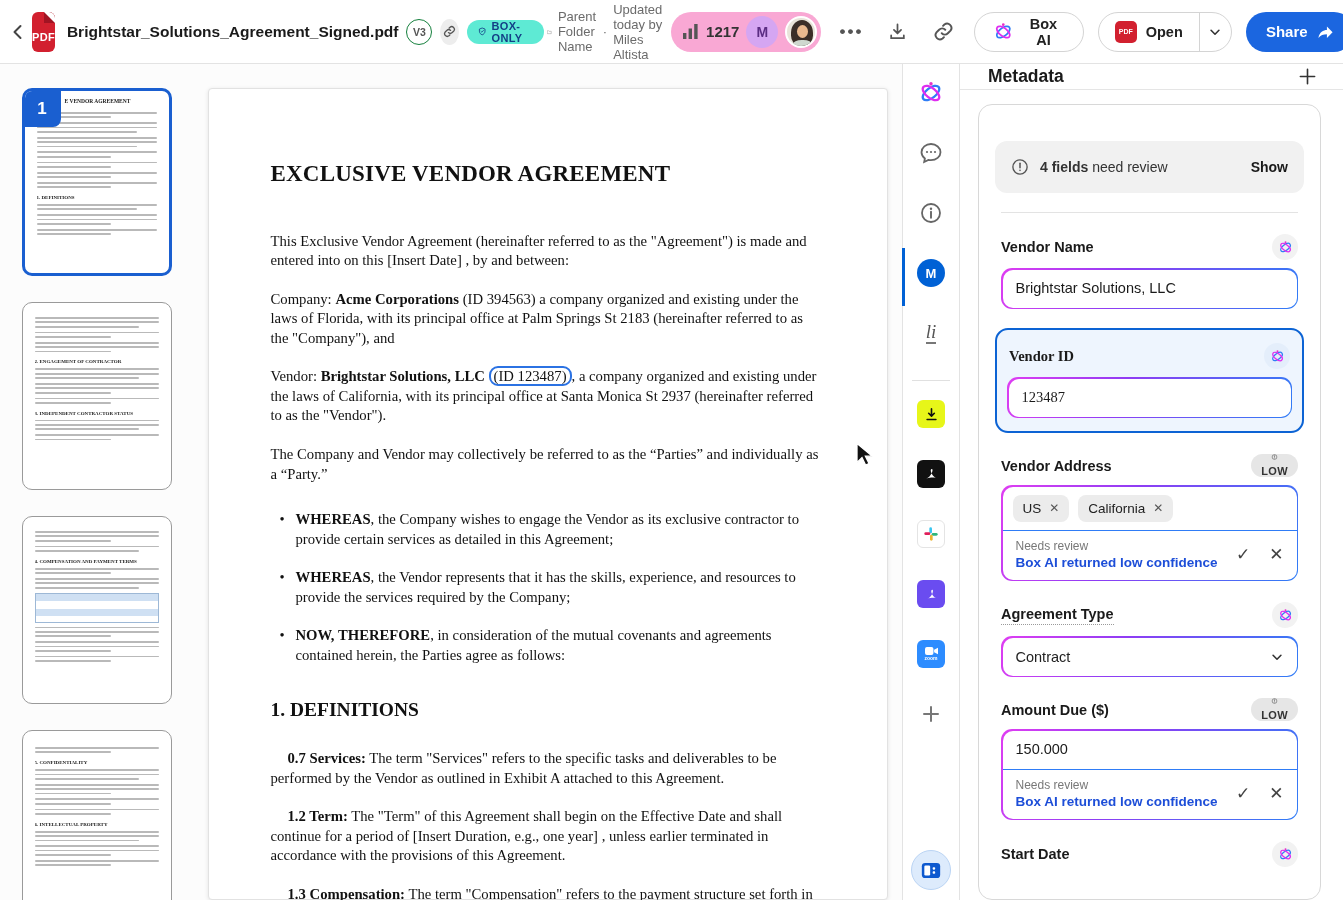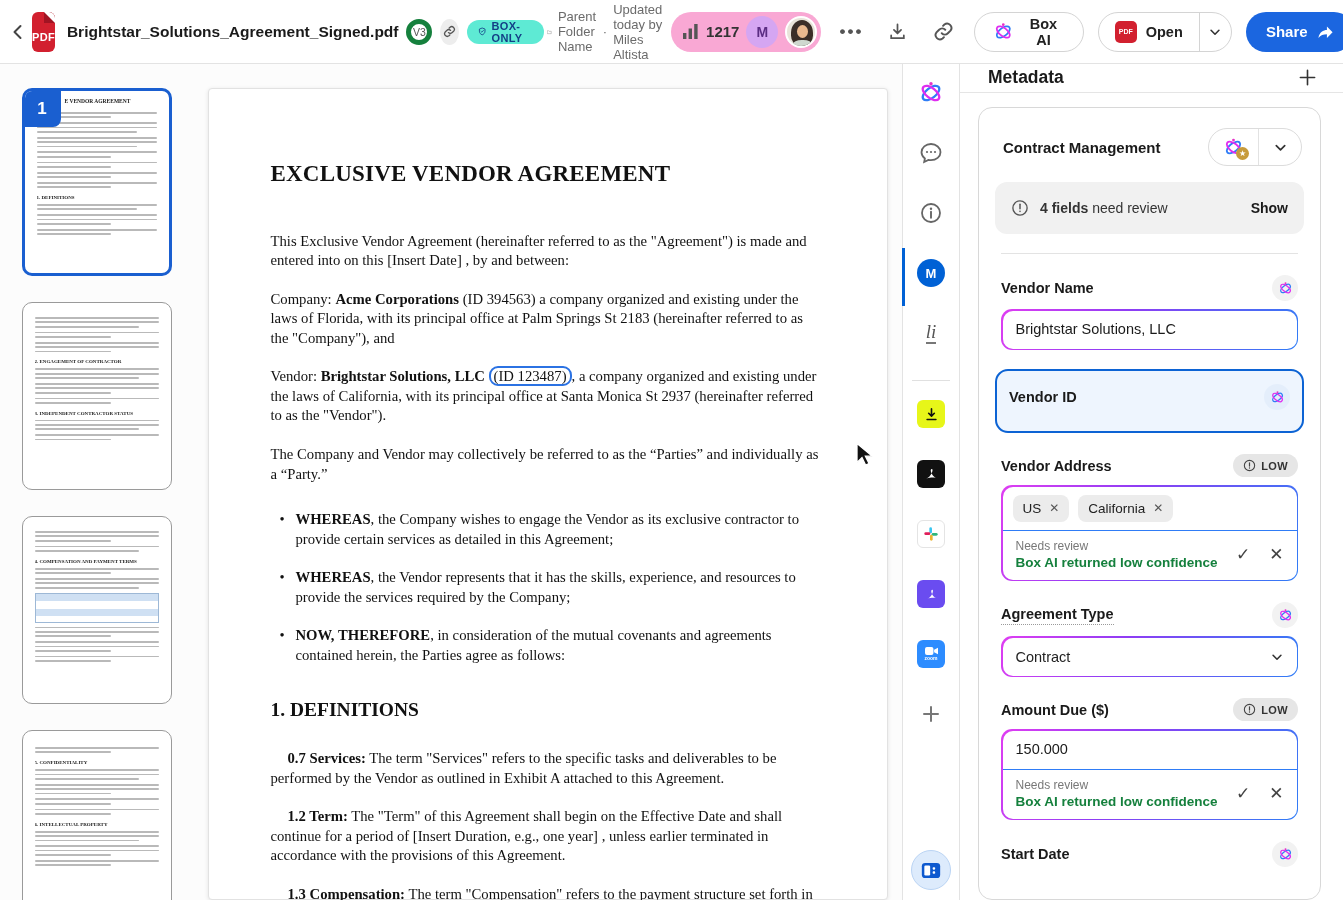--- a/index.html
+++ b/index.html
@@ -12,22 +12,22 @@
     border-bottom:1px solid #e3e3e3; background:#fff; position:relative; z-index:5; }
   .back-btn { width:30px; height:30px; display:flex; align-items:center; justify-content:center; cursor:pointer; }
   .pdf-file-icon { width:34px; height:40px; background:#d2202f; border-radius:6px; position:relative; margin:0 12px 0 6px;
     display:flex; align-items:flex-end; justify-content:center; }
   .pdf-file-icon::after { content:""; position:absolute; top:0; right:0; border-style:solid;
     border-width:0 11px 11px 0; border-color:#fff #fff #a11423 #a11423; border-top-right-radius:6px; }
   .pdf-file-icon b { color:#fff; font-size:11px; letter-spacing:.3px; margin-bottom:9px; }
   .title-block { display:flex; flex-direction:row; gap:3px; }
   .title-row { display:flex; align-items:center; gap:8px; }
   .doc-title { font-size:15.5px; font-weight:bold; color:#1a1a1a; }
-  .v-badge { min-width:26px; height:26px; border:5px solid #15803d; border-radius:50%;
-    font-size:10.5px; color:#555; display:flex; align-items:center; justify-content:center; }
+  .v-badge { min-width:26px; height:26px; border:1px solid #15803d; border-radius:50%;
+    font-size:10.5px; color:#555; display:flex; align-items:center; justify-content:center;font-weight:bold; }
   .link-chip { width:26px; height:26px; border-radius:50%; background:#ededed;
     display:flex; align-items:center; justify-content:center; cursor:pointer; }
   .boxonly-badge { height:24px; background:#5eead4; color:#133f86; border-radius:12px;
     display:flex; align-items:center; gap:5px; padding:0 11px; font-size:11px; font-weight:bold; letter-spacing:.3px; }
   .subtitle-row { display:flex; align-items:center; gap:6px; font-size:13px; color:#6b6b6b; }
 
   .topbar-right { margin-left:auto; display:flex; align-items:center; gap:14px; }
   .stats-pill { height:40px; background:#f9a8d4; border-radius:20px; display:flex; align-items:center;
     padding:0 4px 0 12px; gap:7px; cursor:pointer; }
   .stats-pill .count { font-size:15px; font-weight:bold; color:#333; }
@@ -117,36 +117,36 @@
   .alert-show { margin-left:auto; font-weight:bold; color:#1a1a1a; cursor:pointer; }
   .card-inner-divider { height:1px; background:#e3e3e3; margin:19px 6px 2px; }
 
   .field { margin-top:21px; padding:0 6px; }
   .field-label-row { display:flex; align-items:center; margin-bottom:8px; }
   .field-label { font-size:14.5px; font-weight:bold; color:#1a1a1a; }
   .field-label.dotted { border-bottom:1.5px dotted #9a9a9a; padding-bottom:2px; }
   .atom-chip { margin-left:auto; width:26px; height:26px; border-radius:50%; background:#f2f2f2;
     display:flex; align-items:center; justify-content:center; cursor:pointer; }
   .low-pill { margin-left:auto; height:23px; background:#e6e6e6; border-radius:12px; display:flex; align-items:center;
-    gap:5px; padding:0 10px; font-size:11px; font-weight:bold; color:#333; letter-spacing:.4px; }
+    gap:5px; padding:0 10px; font-size:11px; font-weight:bold; color:#333; letter-spacing:.4px;flex-direction:column; }
   .grad { background:linear-gradient(115deg,#df3df2 0%,#8f3cf4 40%,#2f7df6 100%); border-radius:11px; padding:1.5px; }
   .grad-inner { background:#fff; border-radius:10px; overflow:hidden; }
   .tb { padding:10px 13px; font-size:14.5px; color:#1a1a1a; min-height:38px; cursor:text; }
   .select-row { display:flex; align-items:center; padding:9px 13px; font-size:14.5px; cursor:pointer; min-height:38px; }
   .select-row svg { margin-left:auto; }
   .chips-row { display:flex; gap:9px; padding:8px 10px; min-height:42px; align-items:center; cursor:text; }
   .chip { background:#ececec; border-radius:8px; padding:6px 10px; font-size:13.5px; color:#222;
     display:flex; align-items:center; gap:8px; }
   .chip i { font-style:normal; font-size:12px; color:#555; cursor:pointer; }
   .review { border-top:1px solid #2f7cf6; padding:8px 13px 10px; display:flex; align-items:center; }
   .review-text .rt1 { font-size:12px; color:#787878; margin-bottom:2px; }
-  .review-text .rt2 { font-size:13.5px; font-weight:bold; color:#15803d; }
+  .review-text .rt2 { font-size:13.5px; font-weight:bold; color:#1d4ed8; }
   .review-actions { margin-left:auto; display:flex; align-items:center; gap:19px; }
   .review-actions span { font-size:17px; color:#444; cursor:pointer; }
-  .vid-wrap { margin-top:19px; border:2px solid #0c63d4; border-radius:13px; background:#eef5fe; padding:13px 10px 13px; }
+  .vid-wrap { margin-top:19px; border:2px solid #0c63d4; border-radius:13px; background:#eef5fe; padding:13px 10px 13px;font-family:Liberation Serif, serif; }
   .vid-wrap .field-label-row { padding:0 2px; }
 
   .cursor { position:absolute; left:855px; top:442px; z-index:50; pointer-events:none; }
 </style>
 </head>
 <body>
 
 <svg width="0" height="0" style="position:absolute">
   <symbol id="sym-atom" viewBox="0 0 24 24">
     <ellipse cx="12" cy="12" rx="9" ry="4.6" fill="none" stroke="#2f7df6" stroke-width="2.1" transform="rotate(-38 12 12)"></ellipse>
@@ -536,36 +536,20 @@
       <span class="meta-title">Metadata</span>
       <span class="meta-plus">
         <svg width="19" height="19" viewBox="0 0 20 20">
             <path d="M10 2.5v15M2.5 10h15" stroke="#333" stroke-width="1.7" stroke-linecap="round"></path>
           </svg>
       </span>
     </div>
     <div class="meta-divider"></div>
 
     <div class="card">
-      <div class="card-head">
-        <span class="card-title">Contract Management</span>
-        <div class="split-pill">
-          <div class="sp-left">
-            <svg width="21" height="21">
-                <use href="#sym-atom"></use>
-              </svg>
-            <span class="star-badge">★</span>
-          </div>
-          <div class="sp-right">
-            <svg width="15" height="15">
-                <use href="#sym-chevron"></use>
-              </svg>
-          </div>
-        </div>
-      </div>
 
       <div class="alert-box">
         <svg width="18" height="18" viewBox="0 0 24 24">
             <circle cx="12" cy="12" r="9.5" fill="none" stroke="#555" stroke-width="1.8"></circle>
             <path d="M12 7v6" stroke="#555" stroke-width="2" stroke-linecap="round"></path>
             <circle cx="12" cy="16.4" r="1.1" fill="#555"></circle>
           </svg>
         <span><b>4 fields</b><span> need review</span></span>
         <span class="alert-show">Show</span>
       </div>
@@ -589,20 +573,25 @@
 
       <div class="vid-wrap">
         <div class="field-label-row">
           <span class="field-label">Vendor ID</span>
           <span class="atom-chip" style="background:#e4eefb">
               <svg width="15" height="15">
                 <use href="#sym-atom"></use>
               </svg>
             </span>
         </div>
+        <div class="grad">
+            <div class="grad-inner">
+          <div class="tb">123487</div>
+        </div>
+          </div>
       </div>
 
       <div class="field">
         <div class="field-label-row">
           <span class="field-label">Vendor Address</span>
           <span class="low-pill">
             <svg width="13" height="13" viewBox="0 0 24 24">
                 <circle cx="12" cy="12" r="9.5" fill="none" stroke="#444" stroke-width="2"></circle>
                 <path d="M12 7v6" stroke="#444" stroke-width="2.2" stroke-linecap="round"></path>
                 <circle cx="12" cy="16.6" r="1.2" fill="#444"></circle>

